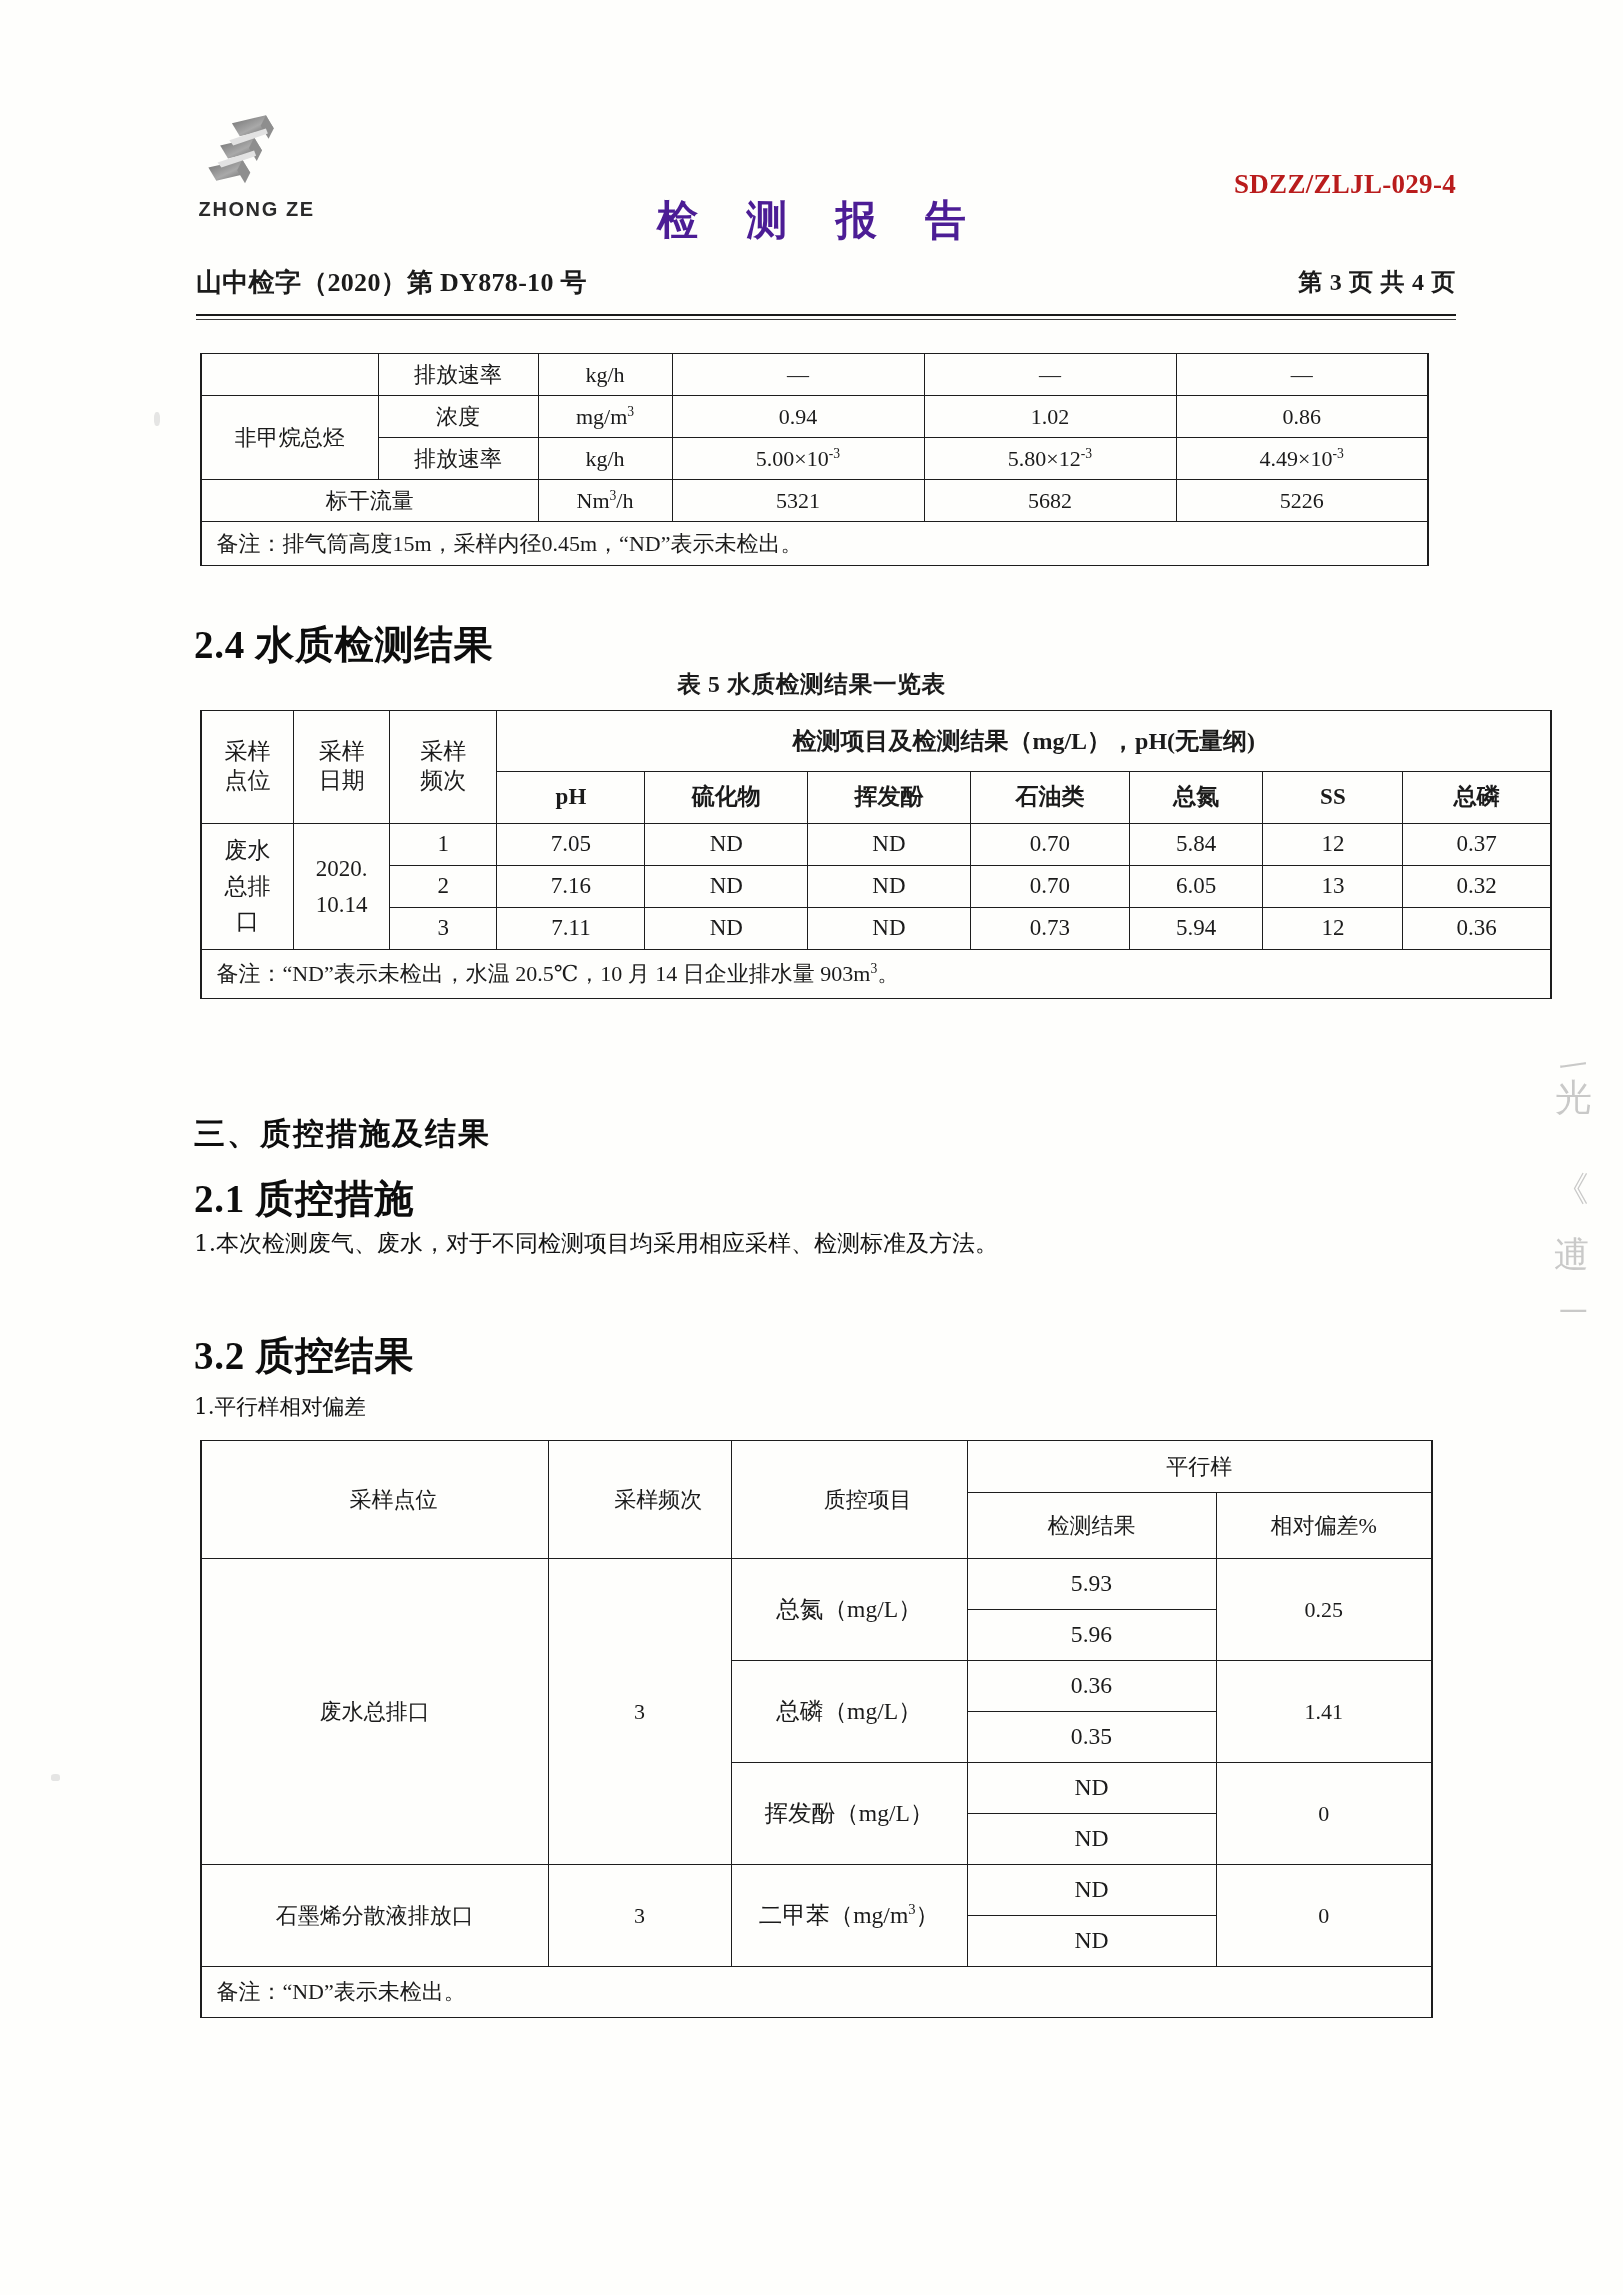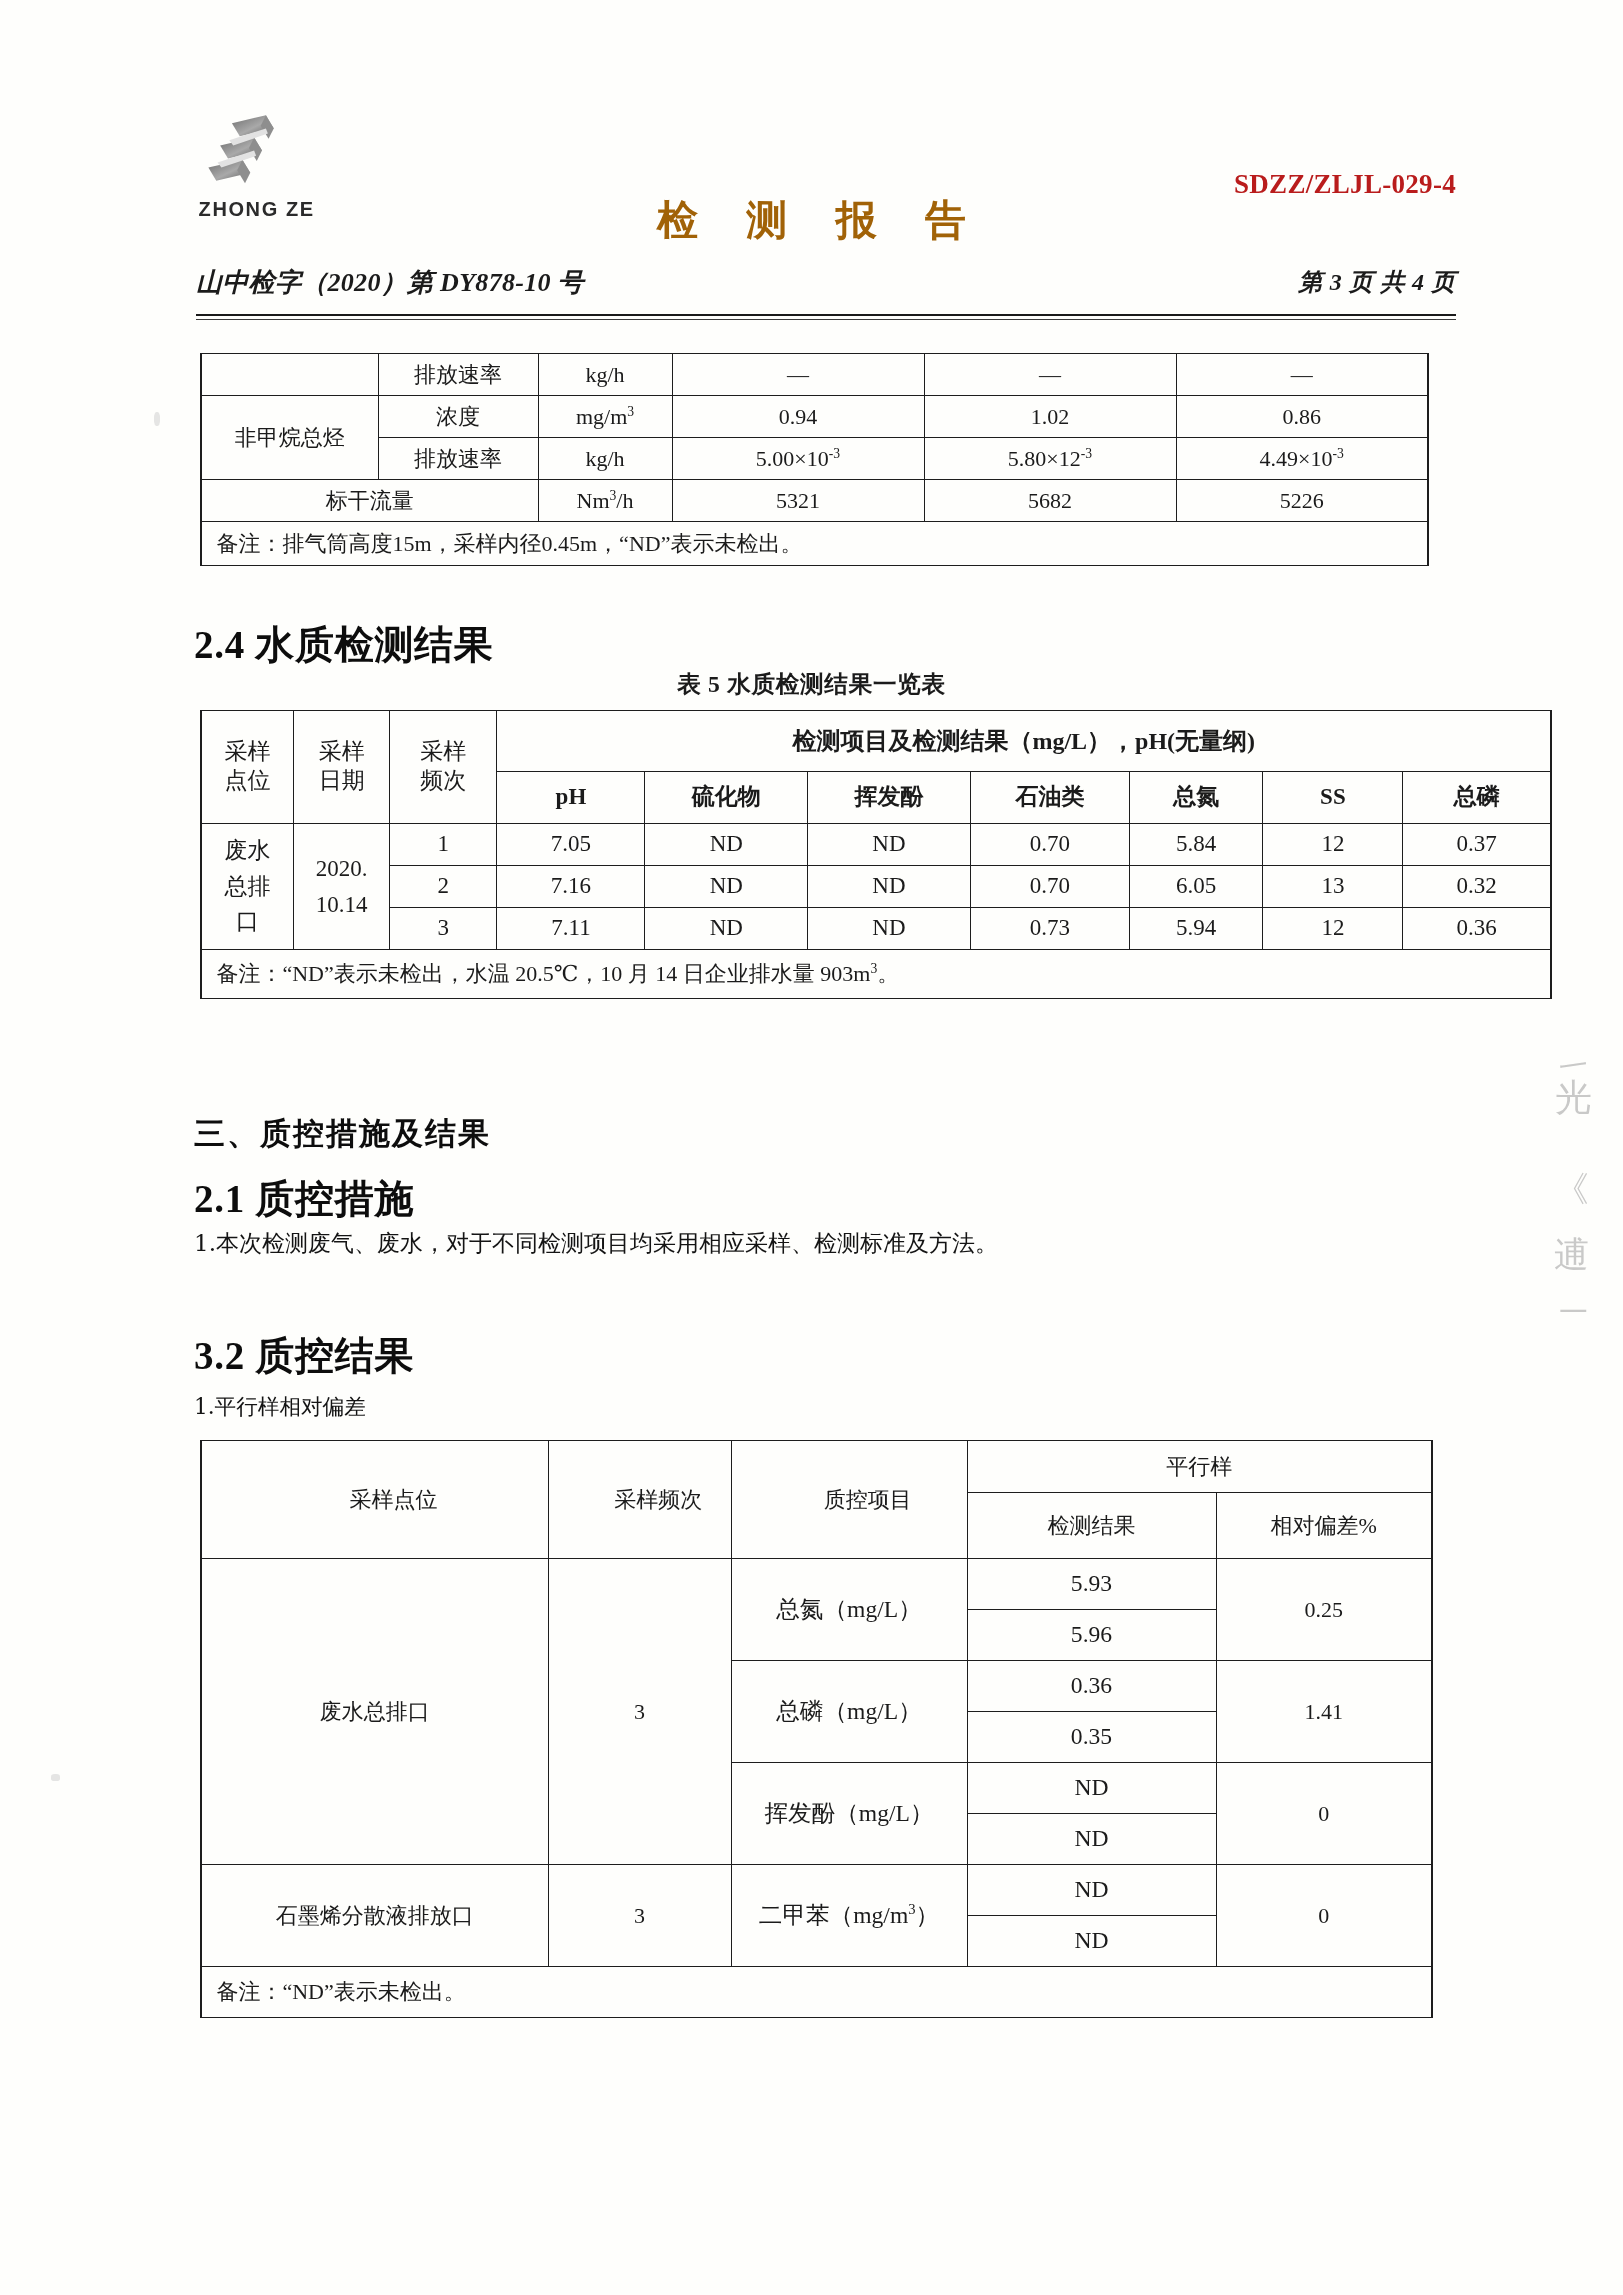--- a/index.html
+++ b/index.html
@@ -26,24 +26,24 @@
   .docno {
     position:absolute; right:167px; top:71px;
     font-family:"Liberation Serif","DejaVu Serif",serif;
     font-weight:bold; font-size:27px; letter-spacing:0.3px; color:#b91c1c;
   }
   .maintitle {
     position:absolute; left:0; right:0; top:95px;
     text-align:center;
     font-family:"DejaVu Serif","Liberation Serif",serif;
     font-weight:bold; font-size:41px; letter-spacing:17px;
-    color:#a16207;
+    color:#4c1d95;
     text-indent:17px;
   }
-  .subline { position:absolute; left:196px; right:167px; top:167px; height:39px;font-style:italic; }
+  .subline { position:absolute; left:196px; right:167px; top:167px; height:39px; }
   .subline .left {
     position:absolute; left:0; top:0;
     font-weight:bold; font-size:26px; letter-spacing:0.3px;
   }
   .subline .right {
     position:absolute; right:0; top:1.3px;
     font-weight:bold; font-size:24px; letter-spacing:0.7px;
   }
   .hr-rule {
     position:absolute; left:196px; right:167px; top:216px;

